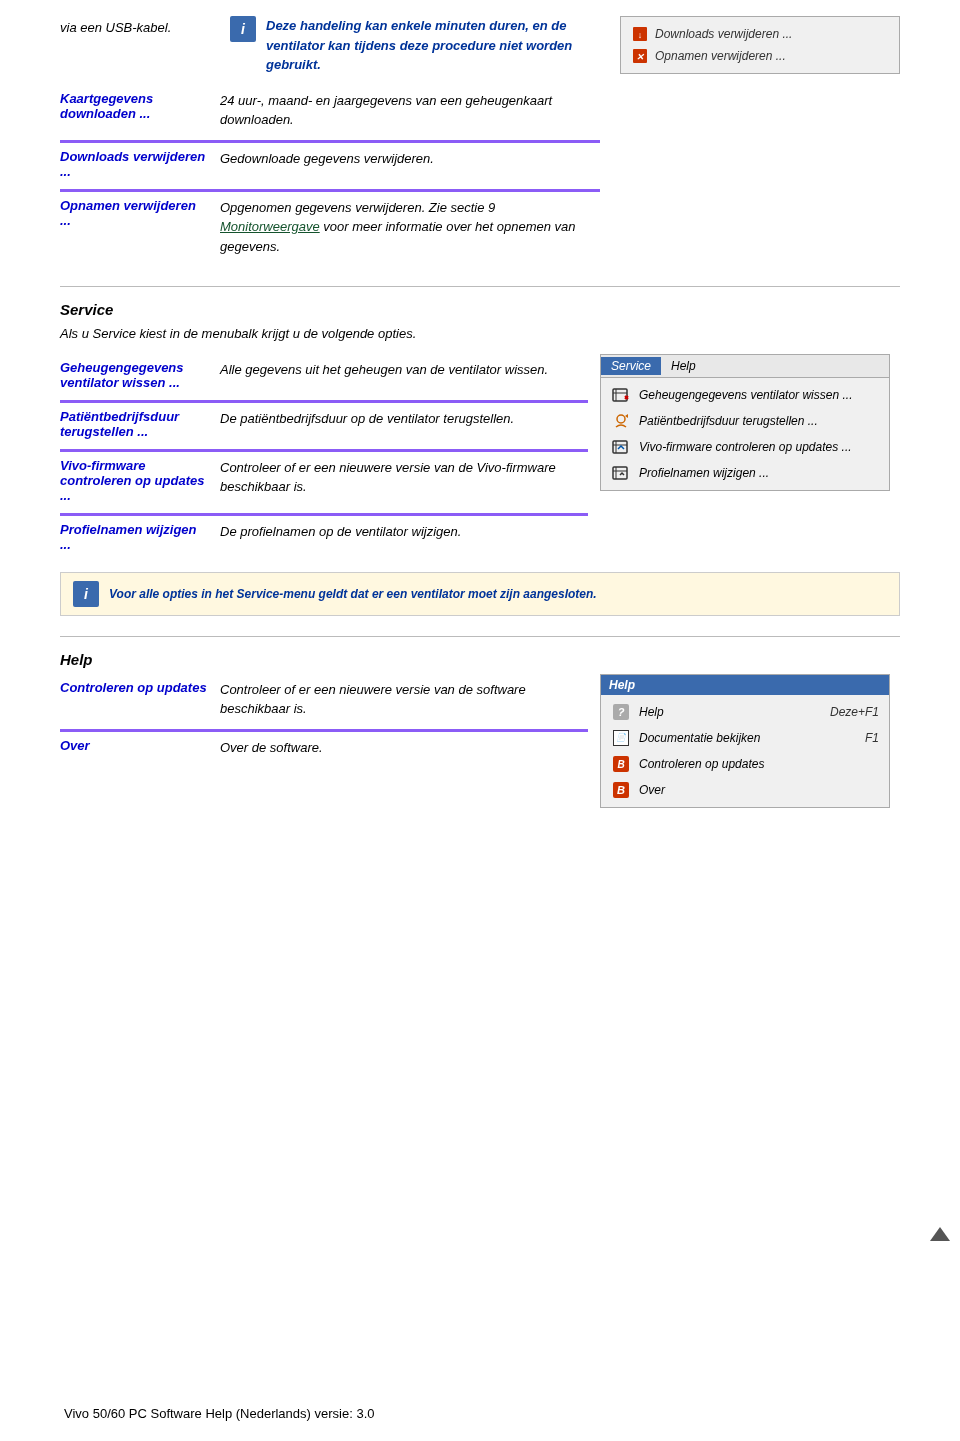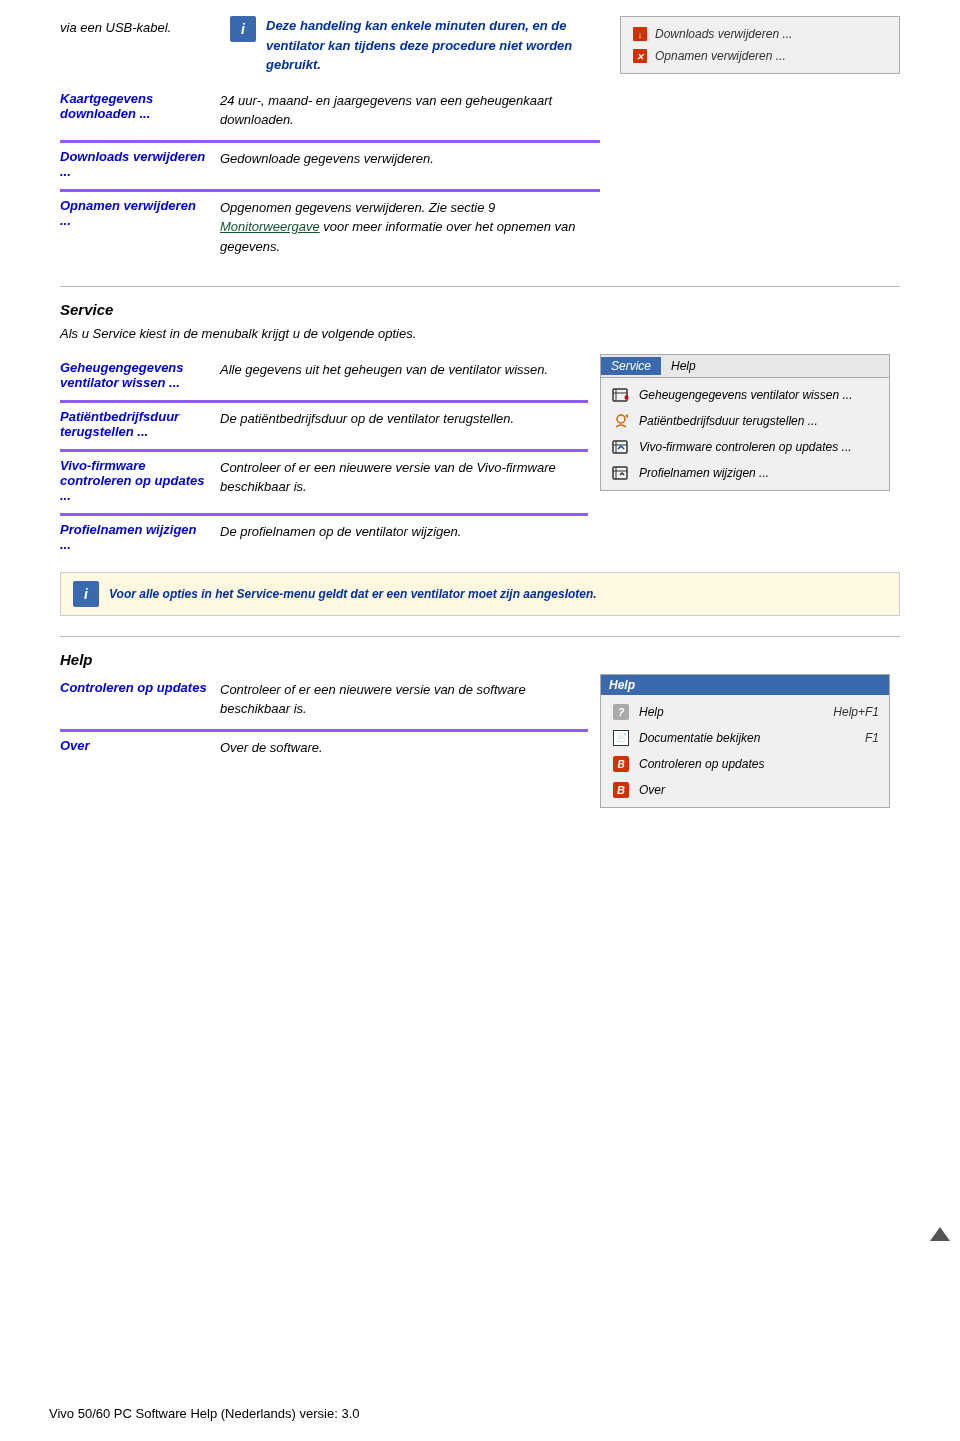--- a/index.html
+++ b/index.html
@@ -282,21 +282,21 @@
 
     .two-col-right {
       width: 300px;
       flex-shrink: 0;
     }
 
     
     .footer {
       position: absolute;
       bottom: 20px;
-      left: 49px;
+      left: 64px;
       font-size: 13px;
       color: #000;
     }
 
     
     .scroll-arrow {
       position: absolute;
       right: 10px;
       bottom: 200px;
       width: 0;
@@ -543,21 +543,21 @@
             <span class="help-menubar-title">Help</span>
           </div>
           <div class="help-menu-items">
             <div class="help-menu-item-row">
               <div class="help-item-left">
                 <span class="smi-icon">
                   <div class="icon-question">?</div>
                 </span>
                 <span>Help</span>
               </div>
-              <span class="help-shortcut">Help+F1</span>
+              <span class="help-shortcut">Deze+F1</span>
             </div>
             <div class="help-menu-item-row">
               <div class="help-item-left">
                 <span class="smi-icon">
                   <div class="icon-doc">📄</div>
                 </span>
                 <span>Documentatie bekijken</span>
               </div>
               <span class="help-shortcut">F1</span>
             </div>

